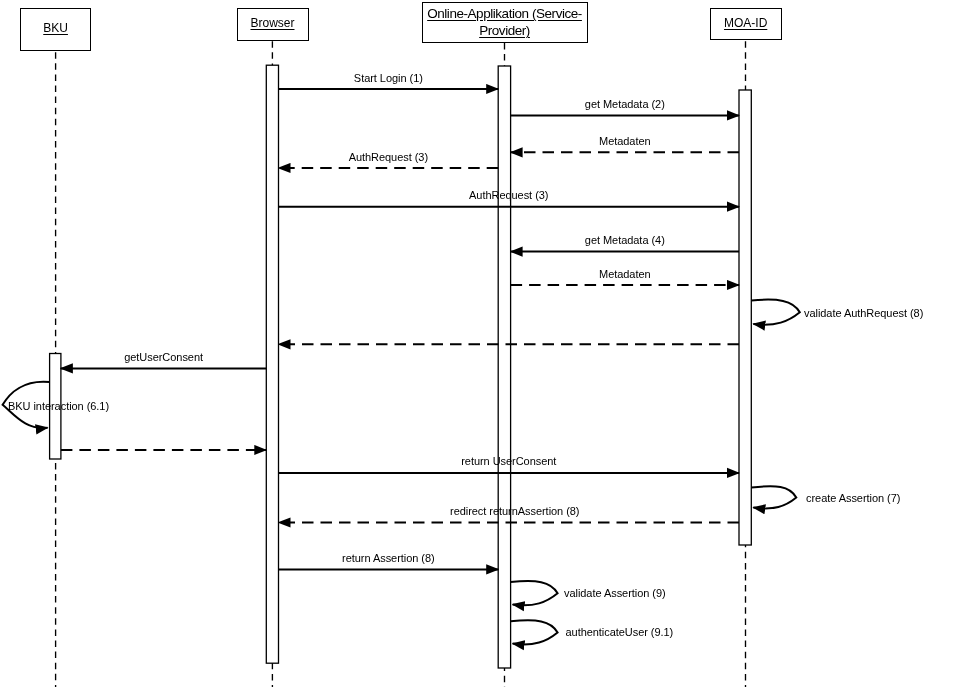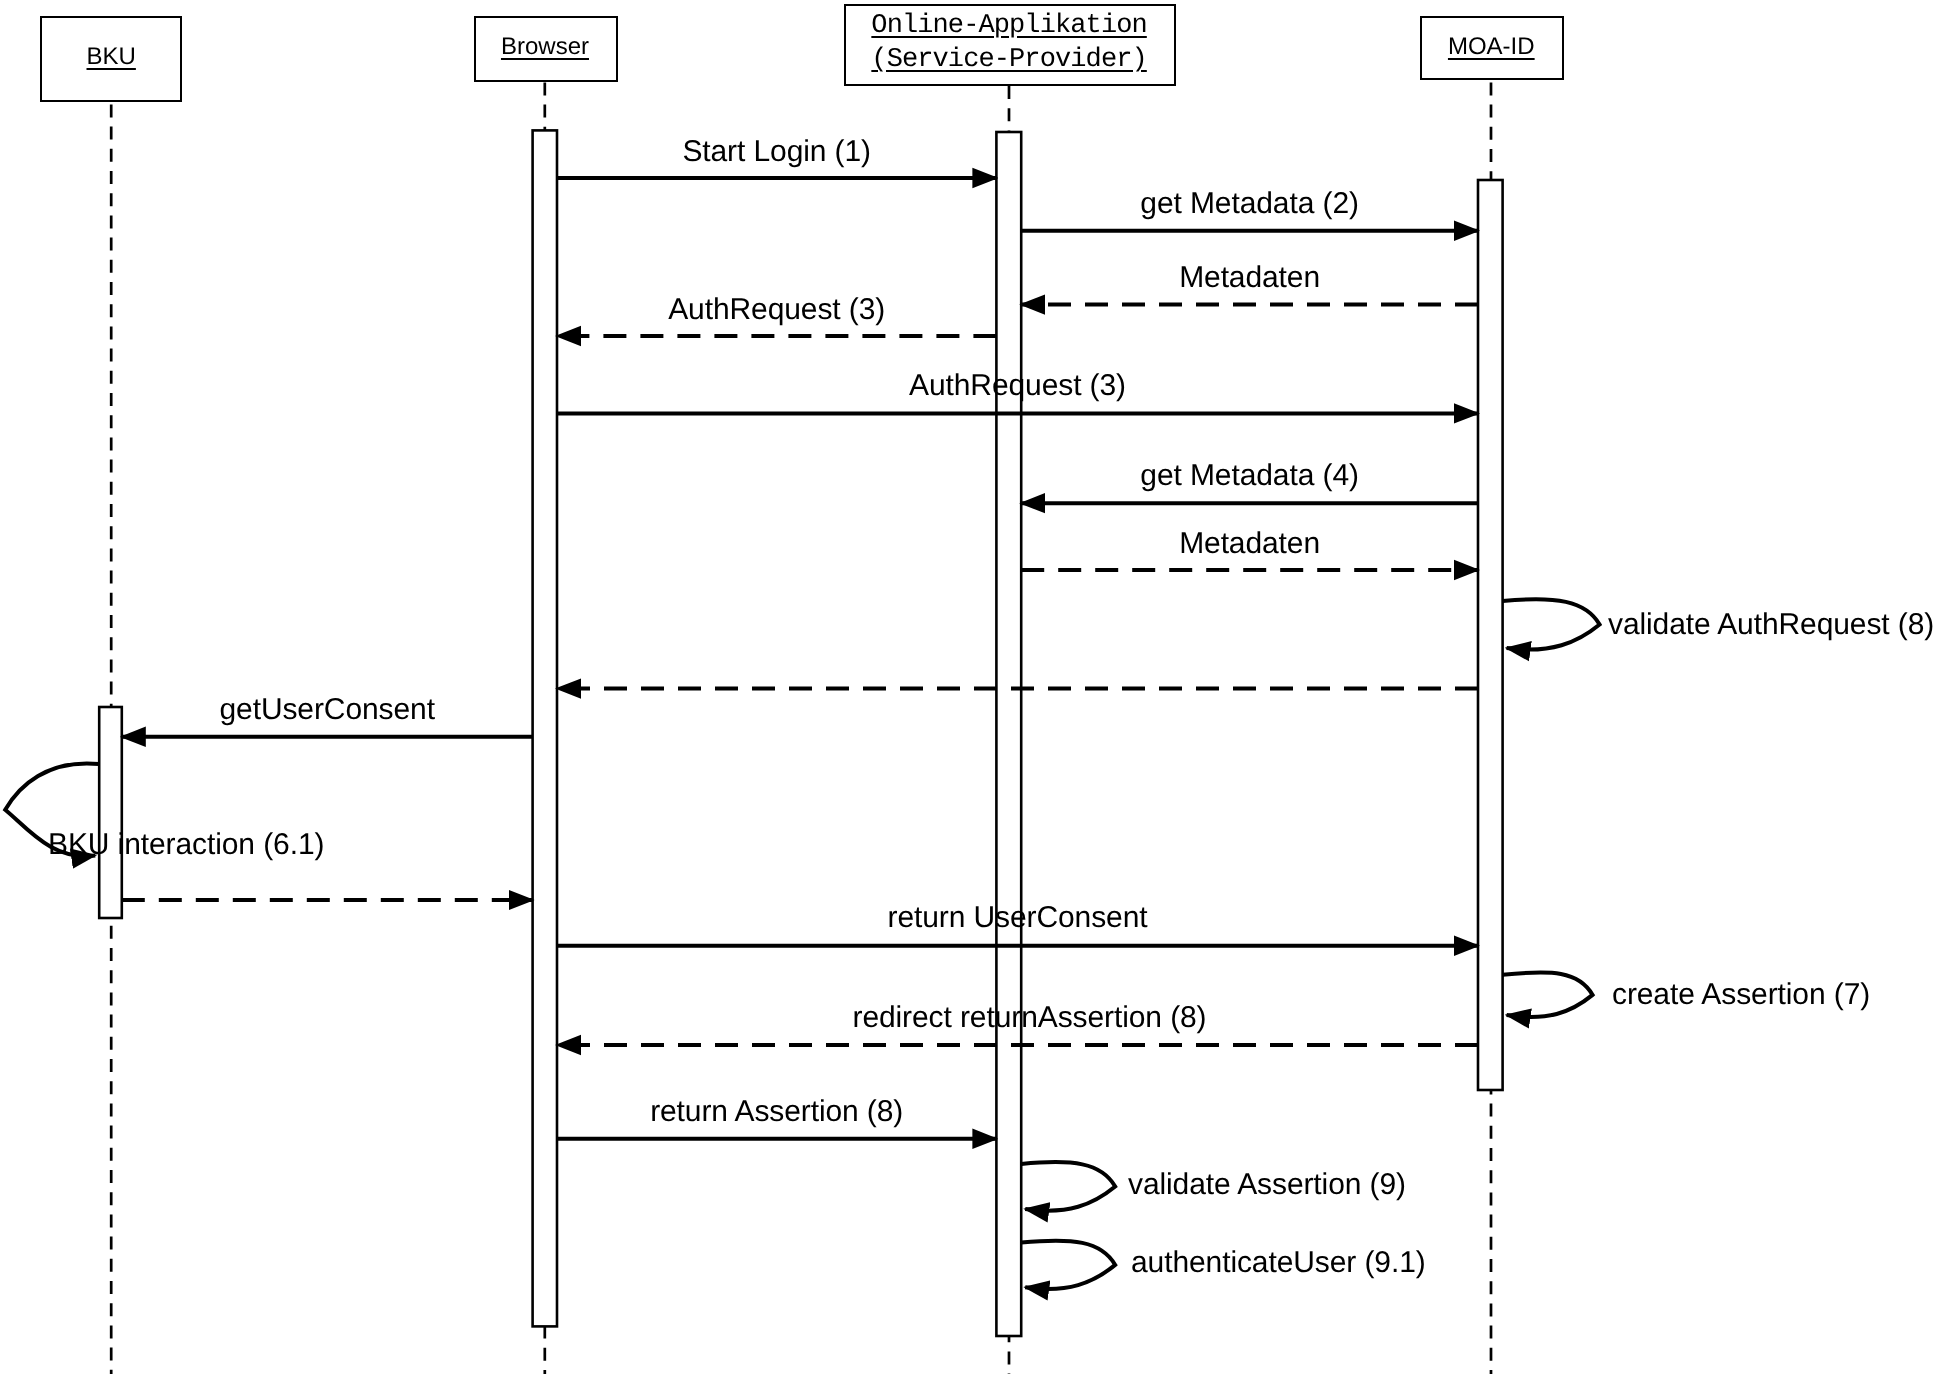--- a/index.html
+++ b/index.html
@@ -38,25 +38,24 @@
     letter-spacing: 0px;
     text-decoration: underline;
     text-underline-offset: 2px;
     line-height: 1.15;
   }
   .participant.large .plabel {
     font-size: 13.5px;
     letter-spacing: -0.45px;
     line-height: 1.28;
     padding: 0 2px;
-    font-family: Liberation Mono, monospace;
   }
   .msg-label {
     position: absolute;
-    font-size: 15px;
+    font-size: 11px;
     letter-spacing: -0.05px;
     line-height: 1.18;
     white-space: pre;
     transform: translate(-50%, -100%);
   }
   .msg-label.self {
     transform: translate(0, -50%);
   }
 </style>
 </head>
@@ -112,20 +111,20 @@
 
   <span class="msg-label" style="left: 388.35px; top: 84.5px;">Start Login (1)</span>
   <span class="msg-label" style="left: 624.8px; top: 110.9px;">get Metadata (2)</span>
   <span class="msg-label" style="left: 624.8px; top: 147.8px;">Metadaten</span>
   <span class="msg-label" style="left: 388.35px; top: 163.5px;">AuthRequest (3)</span>
   <span class="msg-label" style="left: 508.75px; top: 202.2px;">AuthRequest (3)</span>
   <span class="msg-label" style="left: 624.8px; top: 247.1px;">get Metadata (4)</span>
   <span class="msg-label" style="left: 624.8px; top: 280.5px;">Metadaten</span>
   <span class="msg-label self" style="left: 804px; top: 312.5px;">validate AuthRequest (8)</span>
   <span class="msg-label" style="left: 163.6px; top: 363.9px;">getUserConsent</span>
-  <span class="msg-label self" style="left: 24px; top: 406px; margin-top: 17px;">BKU interaction (6.1)</span>
+  <span class="msg-label self" style="left: 8px; top: 406px;">BKU interaction (6.1)</span>
   <span class="msg-label" style="left: 508.75px; top: 468.4px; text-align: right;">return UserConsent</span>
   <span class="msg-label self" style="left: 806px; top: 497.5px;">create Assertion (7)</span>
   <span class="msg-label" style="left: 514.75px; top: 518px;">redirect returnAssertion (8)</span>
   <span class="msg-label" style="left: 388.35px; top: 564.9px;">return Assertion (8)</span>
   <span class="msg-label self" style="left: 564px; top: 592.8px;">validate Assertion (9)</span>
   <span class="msg-label self" style="left: 565.5px; top: 632.2px;">authenticateUser (9.1)</span>
 </div>
 
 </body></html>

